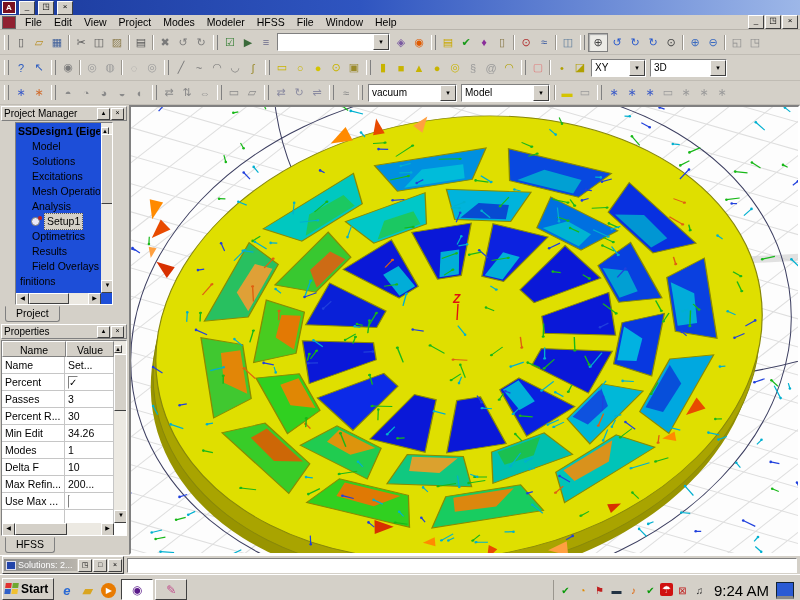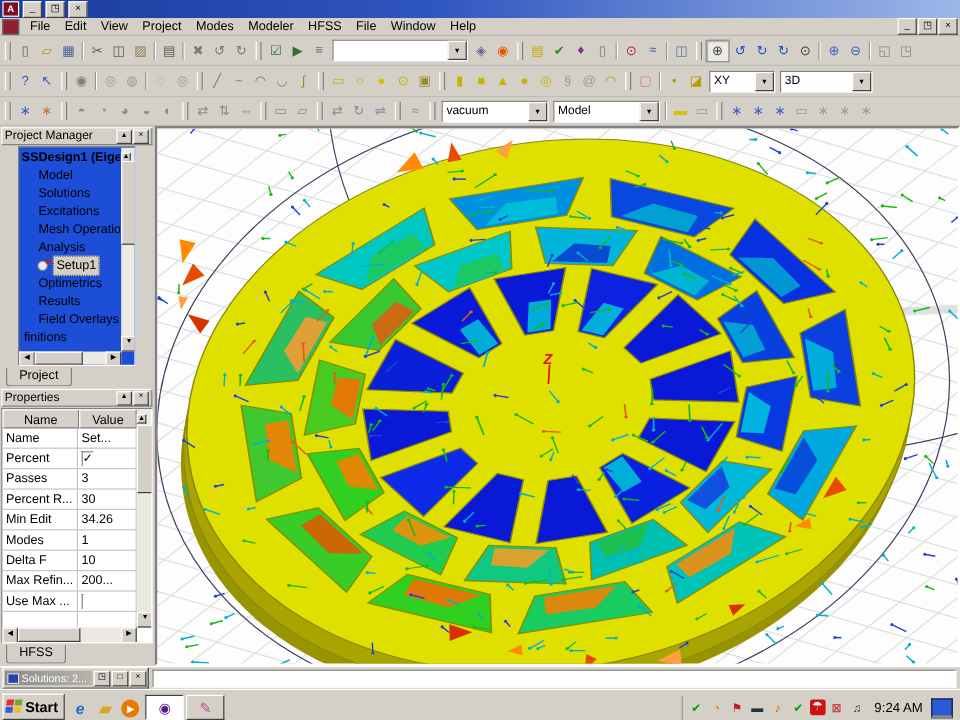--- a/index.html
+++ b/index.html
@@ -116,21 +116,21 @@
   .start-logo i{display:block;}
   .ql-icon{width:19px;height:19px;display:flex;align-items:center;justify-content:center;font-size:13px;flex:none;}
   .ql-icon.round span{width:15px;height:15px;border-radius:50%;display:flex;align-items:center;justify-content:center;
     font-size:8px;}
   .task-app{width:30px;height:19px;flex:none;border:1px solid;border-color:#fff #404040 #404040 #fff;
     display:flex;align-items:center;justify-content:center;font-size:12px;}
   .task-app.pressed{border-color:#404040 #fff #fff #404040;background:#fff;}
   .tbar-spacer{flex:1;}
   .tray{display:flex;align-items:center;gap:2px;padding:0 4px;height:20px;border-left:1px solid #9a968e;}
   .tray-icon{width:15px;height:15px;display:flex;align-items:center;justify-content:center;font-size:10px;flex:none;}
-  .clock{font-size:11px;padding:0 5px;}
+  .clock{font-size:15px;padding:0 5px;}
   .desk-icon{width:16px;height:13px;background:#2a5ad4;border:1px solid #123;border-bottom:3px solid #888;flex:none;}
 </style>
 </head>
 <body>
 
 <div class="screen">
 
   <div class="titlebar">
     <span class="app-icon">A</span>
     <span class="win-btn">_</span>

